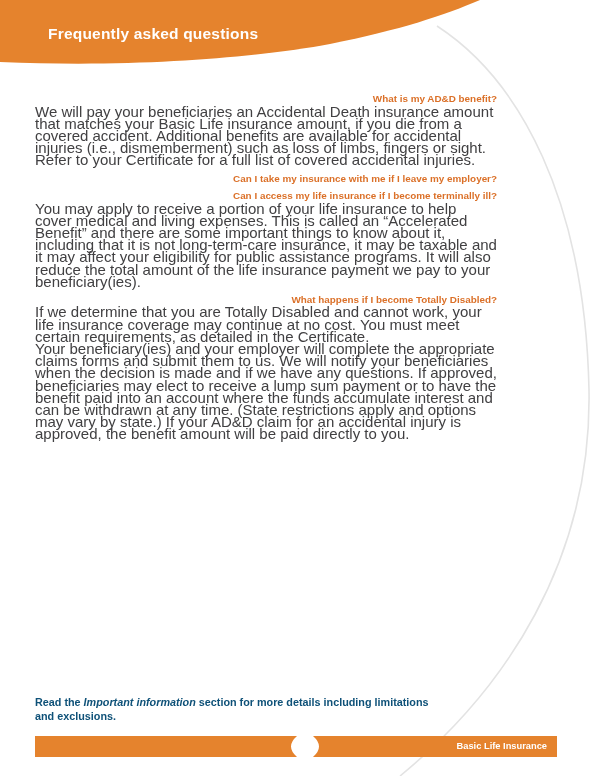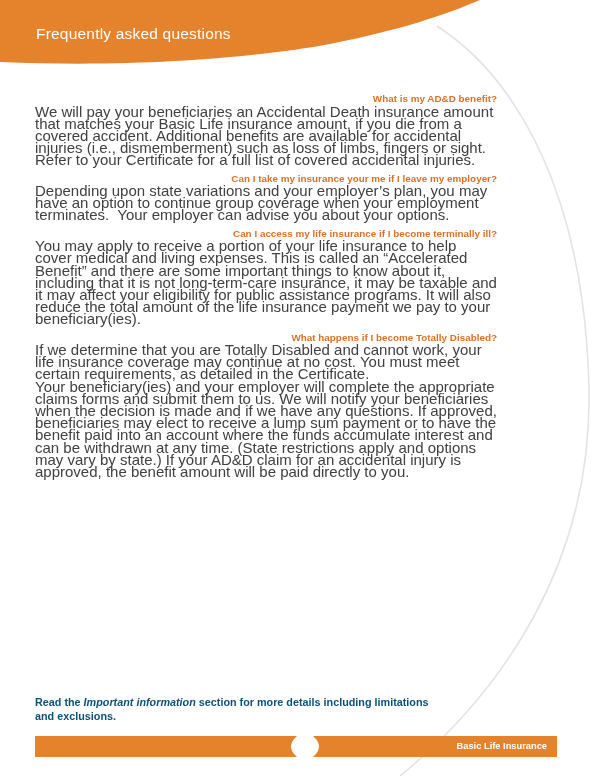--- a/index.html
+++ b/index.html
@@ -10,22 +10,22 @@
     overflow: hidden;
     font-family: "Liberation Sans", sans-serif;
   }
   .bg-curve {
     position: absolute; left: 0; top: 0; z-index: 0;
   }
   .banner-svg {
     position: absolute; left: 0; top: 0; z-index: 1; display: block;
   }
   .banner-title {
-    position: absolute; left: 36px; top: 25px; z-index: 2;
-    color: #ffffff; font-size: 15.5px; font-weight: normal;
+    position: absolute; left: 48px; top: 25px; z-index: 2;
+    color: #ffffff; font-size: 15.5px; font-weight: bold;
     letter-spacing: 0.2px;
   }
   .content {
     position: absolute; left: 35px; top: 93px; width: 462px; z-index: 1;
   }
   .faq h2 {
     font-size: 9.9px; line-height: 11.5px;
     color: #DB7028; font-weight: bold;
     margin: 6px 0 1px 0;
     text-align: right;
@@ -69,22 +69,21 @@
   <path d="M0,0 L480,0 C445,15 400,30 330,44 C260,57 140,68 0,62 Z" fill="#E5832D"></path>
 </svg>
 <div class="banner-title">Frequently asked questions</div>
 
 <div class="content">
   <div class="faq">
     <h2>What is my AD&amp;D benefit?</h2>
     <p>We will pay your beneficiaries an Accidental Death insurance amount that matches your Basic Life insurance amount, if you die from a covered accident. Additional benefits are available for accidental injuries (i.e., dismemberment) such as loss of limbs, fingers or sight. Refer to your Certificate for a full list of covered accidental injuries.</p>
   </div>
   <div class="faq">
-    <h2>Can I take my insurance your me if I leave my employer?</h2>
-    <p>Depending upon state variations and your employer’s plan, you may have an option to continue group coverage when your employment terminates.&nbsp; Your employer can advise you about your options.</p>
+    <h2>Can I take my insurance with me if I leave my employer?</h2>
   </div>
   <div class="faq">
     <h2>Can I access my life insurance if I become terminally ill?</h2>
     <p>You may apply to receive a portion of your life insurance to help cover medical and living expenses. This is called an “Accelerated Benefit” and there are some important things to know about it, including that it is not long-term-care insurance, it may be taxable and it may affect your eligibility for public assistance programs. It will also reduce the total amount of the life insurance payment we pay to your beneficiary(ies).</p>
   </div>
   <div class="faq">
     <h2>What happens if I become Totally Disabled?</h2>
     <p>If we determine that you are Totally Disabled and cannot work, your life insurance coverage may continue at no cost. You must meet certain requirements, as detailed in the Certificate.</p>
   </div>
   <div class="faq">

